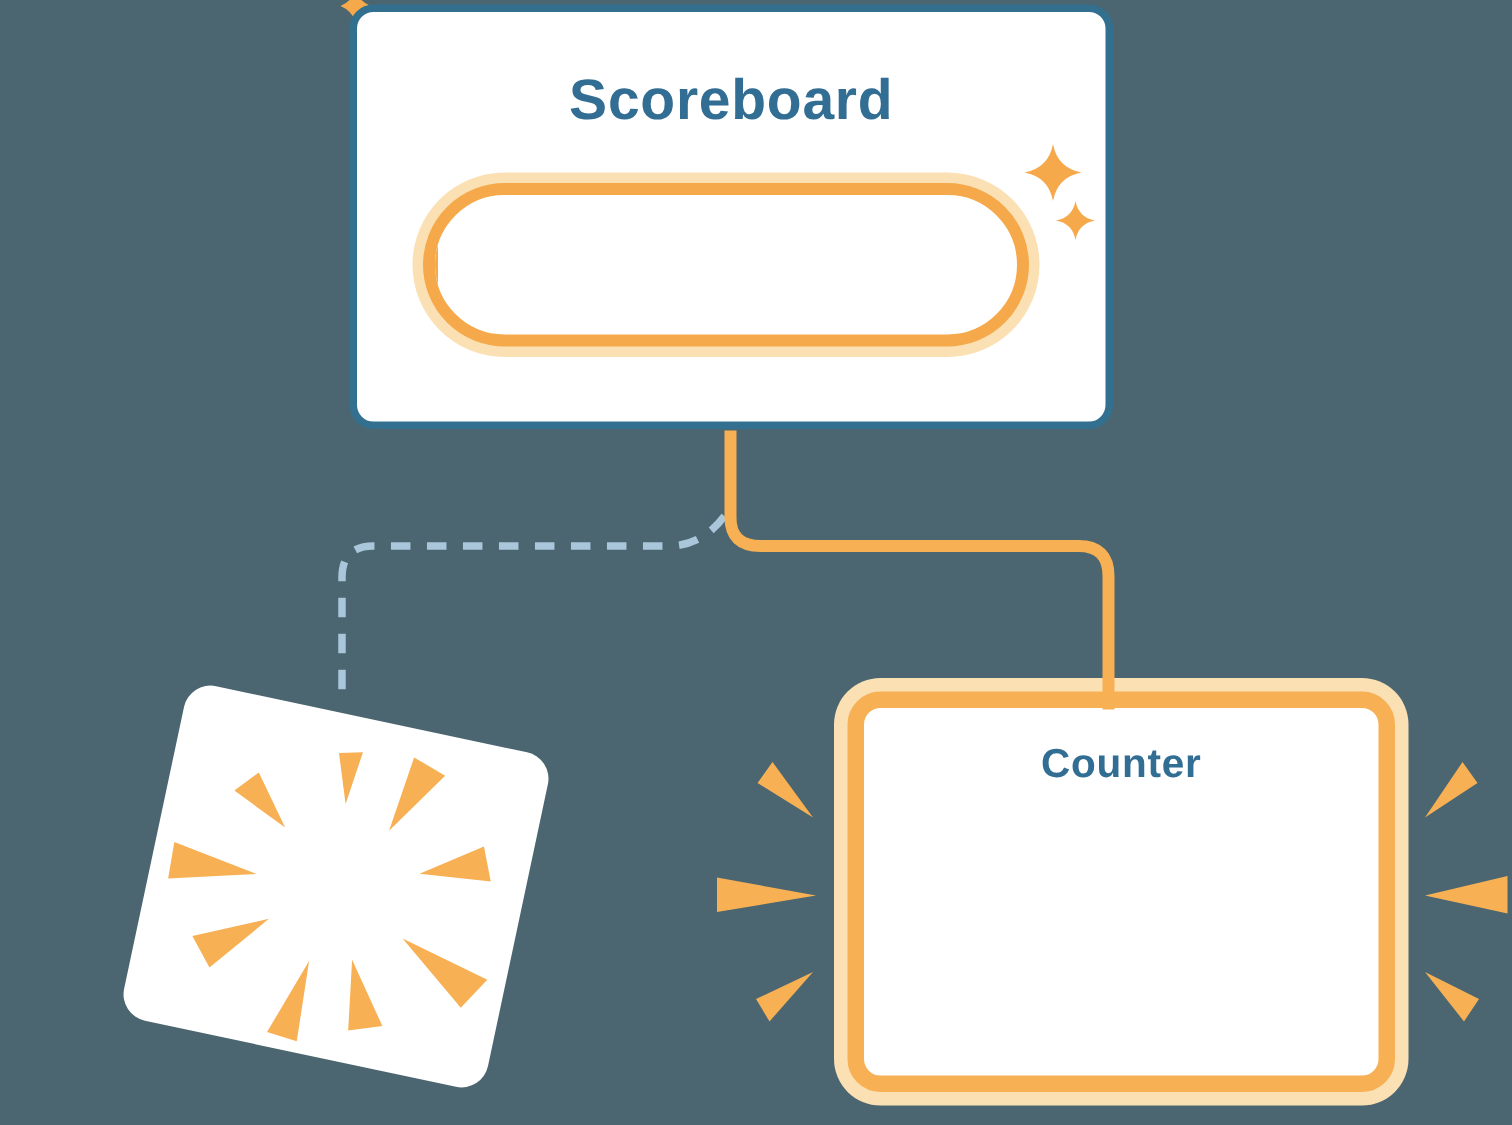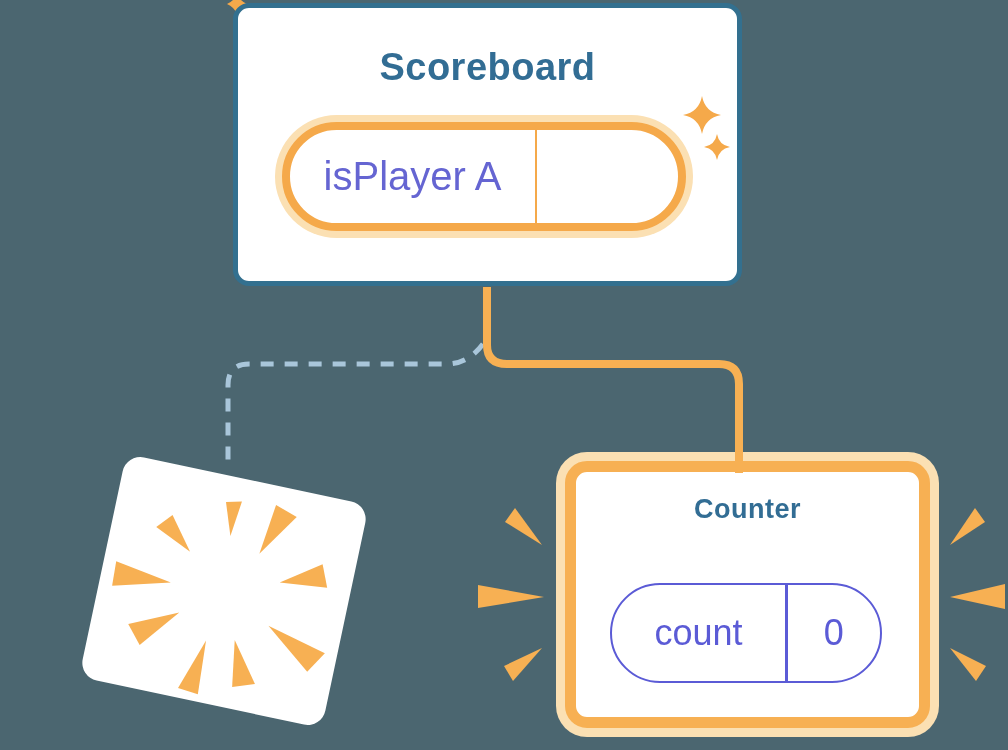--- a/index.html
+++ b/index.html
@@ -98,32 +98,26 @@
     <g fill="#F7B053">
       <polygon points="950,545 985,522 975,508"></polygon>
       <polygon points="950,597 1005,584 1005,609"></polygon>
       <polygon points="950,648 986,666 976,681"></polygon>
     </g>
   </svg>
 
   <div class="scoreboard-card">
     <div class="card-title">Scoreboard</div>
     <div class="state-pill">
-      <div class="cell name">isPlayer A</div>
       <div class="divider"></div>
     </div>
   </div>
 
   <div class="counter-card">
     <div class="card-title">Counter</div>
-    <div class="count-pill">
-      <div class="cell name">count</div>
-      <div class="divider"></div>
-      <div class="cell value">0</div>
-    </div>
   </div>
 
   <div class="destroyed-card">
     <svg width="248" height="228" viewBox="0 0 240 240" preserveAspectRatio="none" fill="#F7B053">
       <polygon points="115,62 119,24 104,28"></polygon>
       <polygon points="146,74 174,28 152,20"></polygon>
       <polygon points="171,99 217,94 208,71"></polygon>
       <polygon points="169,146 215,185 228,162"></polygon>
       <polygon points="140,168 147,217 168,209"></polygon>
       <polygon points="113,175 96,230 116,232"></polygon>

